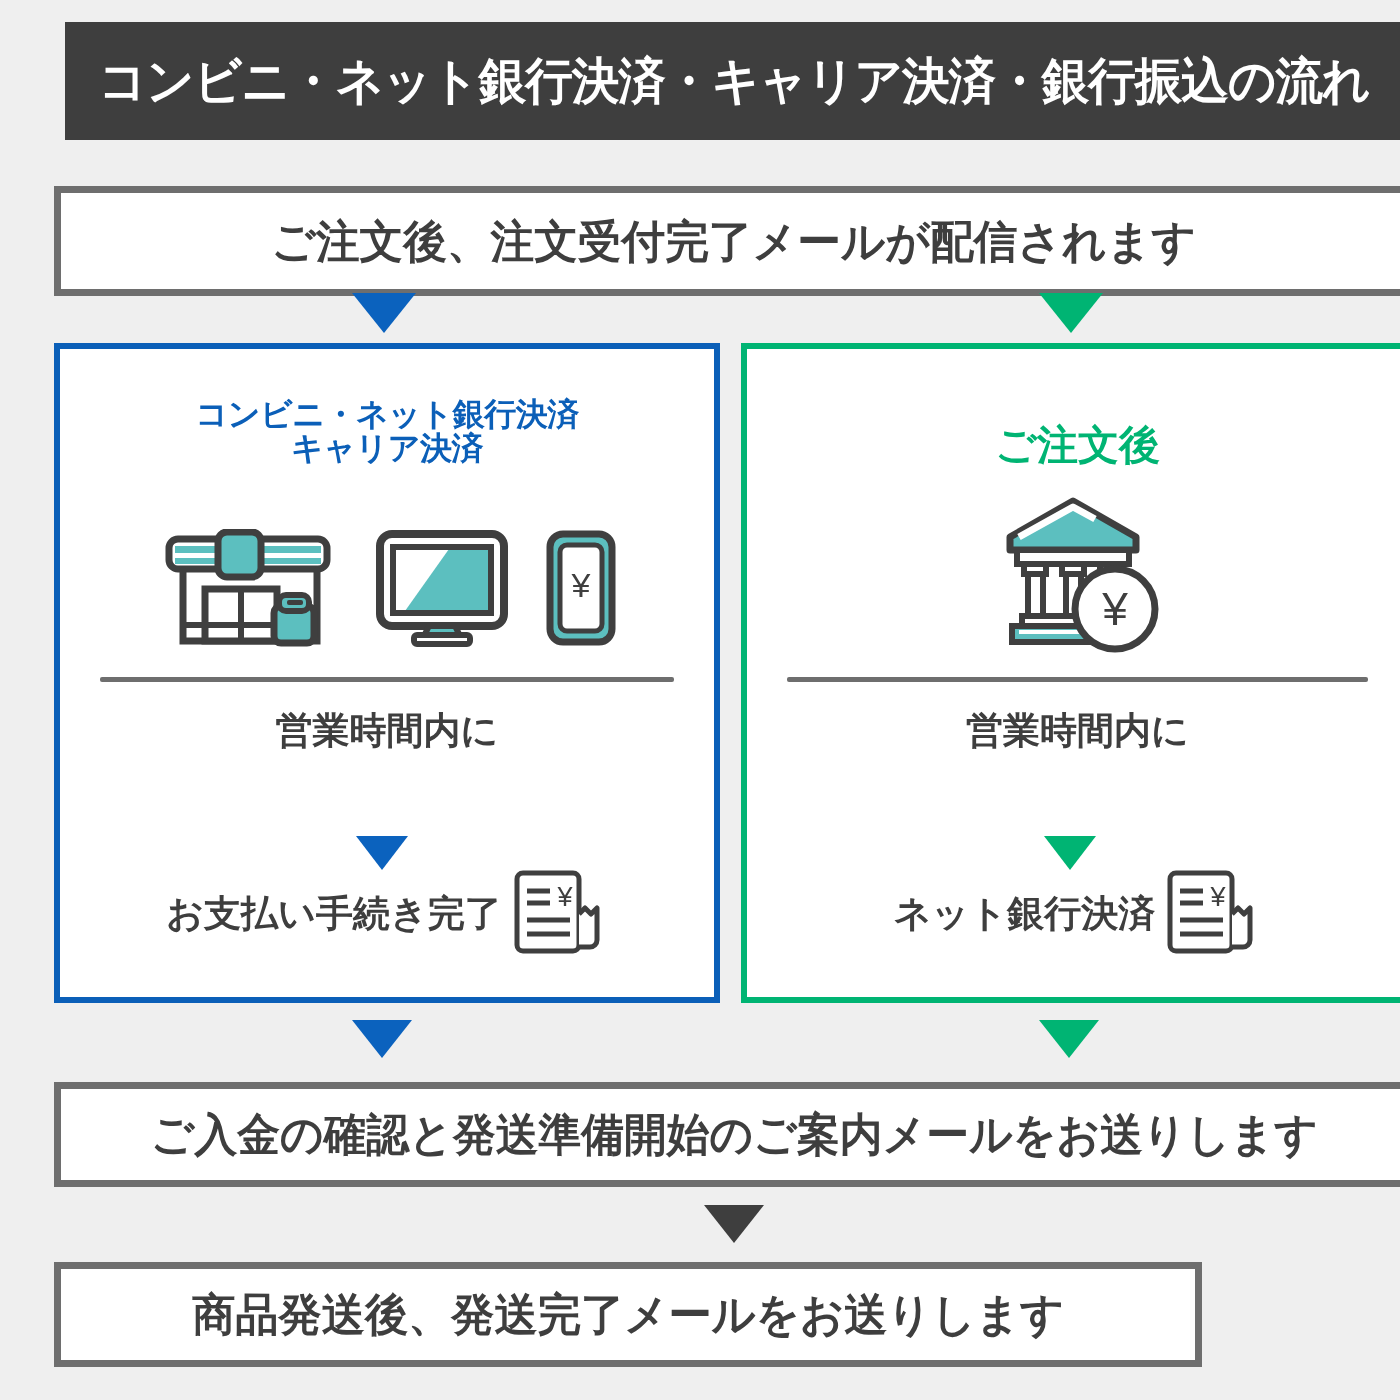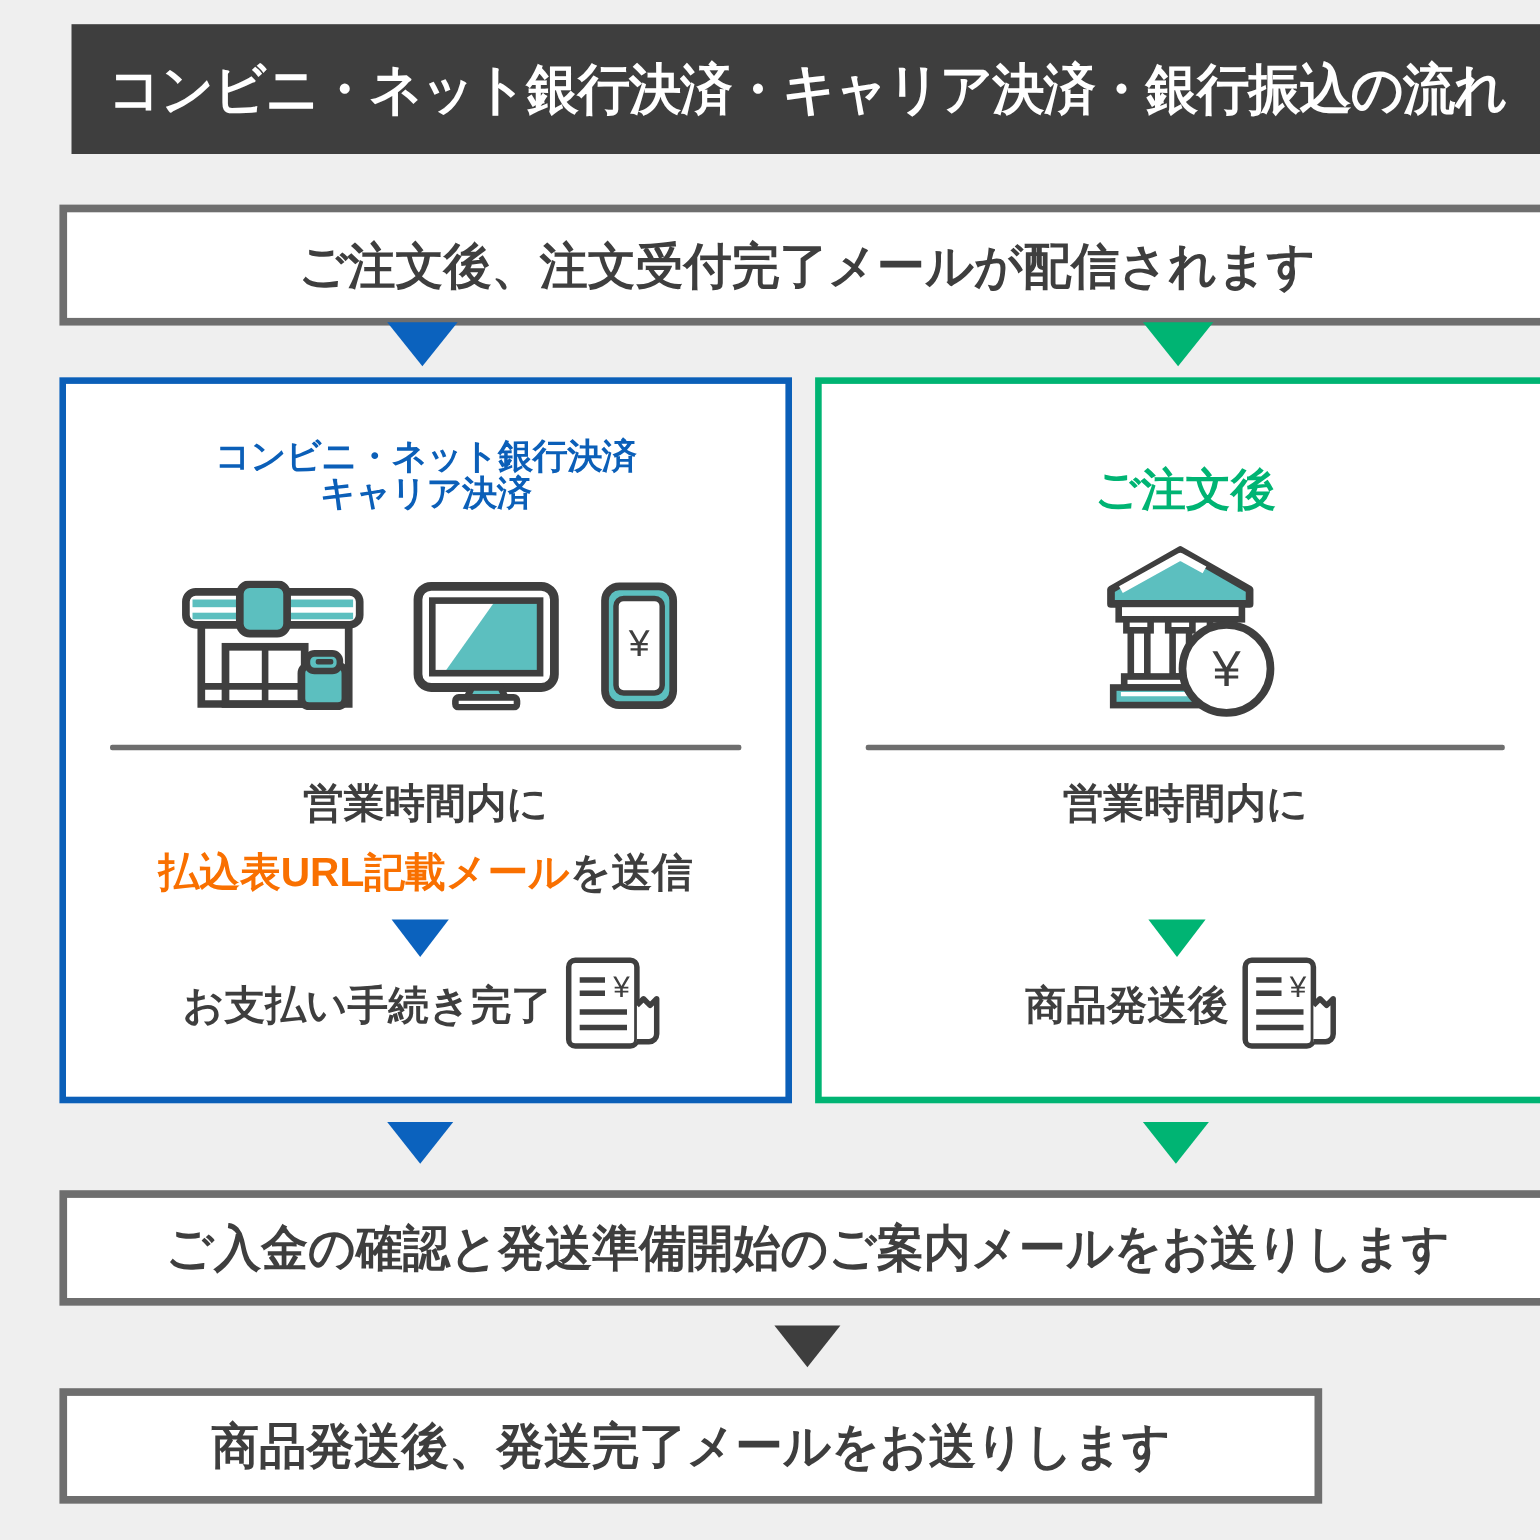--- a/index.html
+++ b/index.html
@@ -266,21 +266,20 @@
           <rect x="15" y="16" width="42" height="86" rx="7" fill="#fff" stroke="#3f3f3f" stroke-width="5"></rect>
           <text x="36" y="68" text-anchor="middle" font-size="34" font-family="'Liberation Sans', sans-serif" fill="#3f3f3f">¥</text>
         </svg>
       </span>
 
     </div>
 
     <div class="divider"></div>
 
     <div class="panel-line1">営業時間内に</div>
-    <div class="panel-line2"><span class="hl-orange">払込表URL記載メール</span><span>を送信</span></div>
 
     <div class="panel-final">
       <span class="final-text">お支払い手続き完了</span>
       <span class="receipt-wrap">
         <svg width="96" height="86" viewBox="0 0 96 86" fill="none" xmlns="http://www.w3.org/2000/svg">
           <rect x="5" y="3" width="62" height="78" rx="6" fill="#fff" stroke="#3f3f3f" stroke-width="5"></rect>
           <path d="M67 44 l6 -6 l6 6 l6 -6 v32 a7 7 0 0 1 -7 7 h-11" fill="#fff" stroke="#3f3f3f" stroke-width="5" stroke-linejoin="round"></path>
           <line x1="15" y1="21" x2="38" y2="21" stroke="#3f3f3f" stroke-width="5"></line>
           <line x1="15" y1="33" x2="38" y2="33" stroke="#3f3f3f" stroke-width="5"></line>
           <text x="53" y="36" text-anchor="middle" font-size="27" font-family="'Liberation Sans', sans-serif" fill="#3f3f3f">¥</text>
@@ -316,21 +315,21 @@
           <text x="120" y="132" text-anchor="middle" font-size="46" font-family="'Liberation Sans', sans-serif" fill="#3f3f3f">¥</text>
         </svg>
       </span>
     </div>
 
     <div class="divider"></div>
 
     <div class="panel-line1">営業時間内に</div>
 
     <div class="panel-final">
-      <span class="final-text">商品発送後</span>
+      <span class="final-text">ネット銀行決済</span>
       <span class="receipt-wrap">
         <svg width="96" height="86" viewBox="0 0 96 86" fill="none" xmlns="http://www.w3.org/2000/svg">
           <rect x="5" y="3" width="62" height="78" rx="6" fill="#fff" stroke="#3f3f3f" stroke-width="5"></rect>
           <path d="M67 44 l6 -6 l6 6 l6 -6 v32 a7 7 0 0 1 -7 7 h-11" fill="#fff" stroke="#3f3f3f" stroke-width="5" stroke-linejoin="round"></path>
           <line x1="15" y1="21" x2="38" y2="21" stroke="#3f3f3f" stroke-width="5"></line>
           <line x1="15" y1="33" x2="38" y2="33" stroke="#3f3f3f" stroke-width="5"></line>
           <text x="53" y="36" text-anchor="middle" font-size="27" font-family="'Liberation Sans', sans-serif" fill="#3f3f3f">¥</text>
           <line x1="15" y1="50" x2="58" y2="50" stroke="#3f3f3f" stroke-width="5"></line>
           <line x1="15" y1="64" x2="58" y2="64" stroke="#3f3f3f" stroke-width="5"></line>
         </svg>

